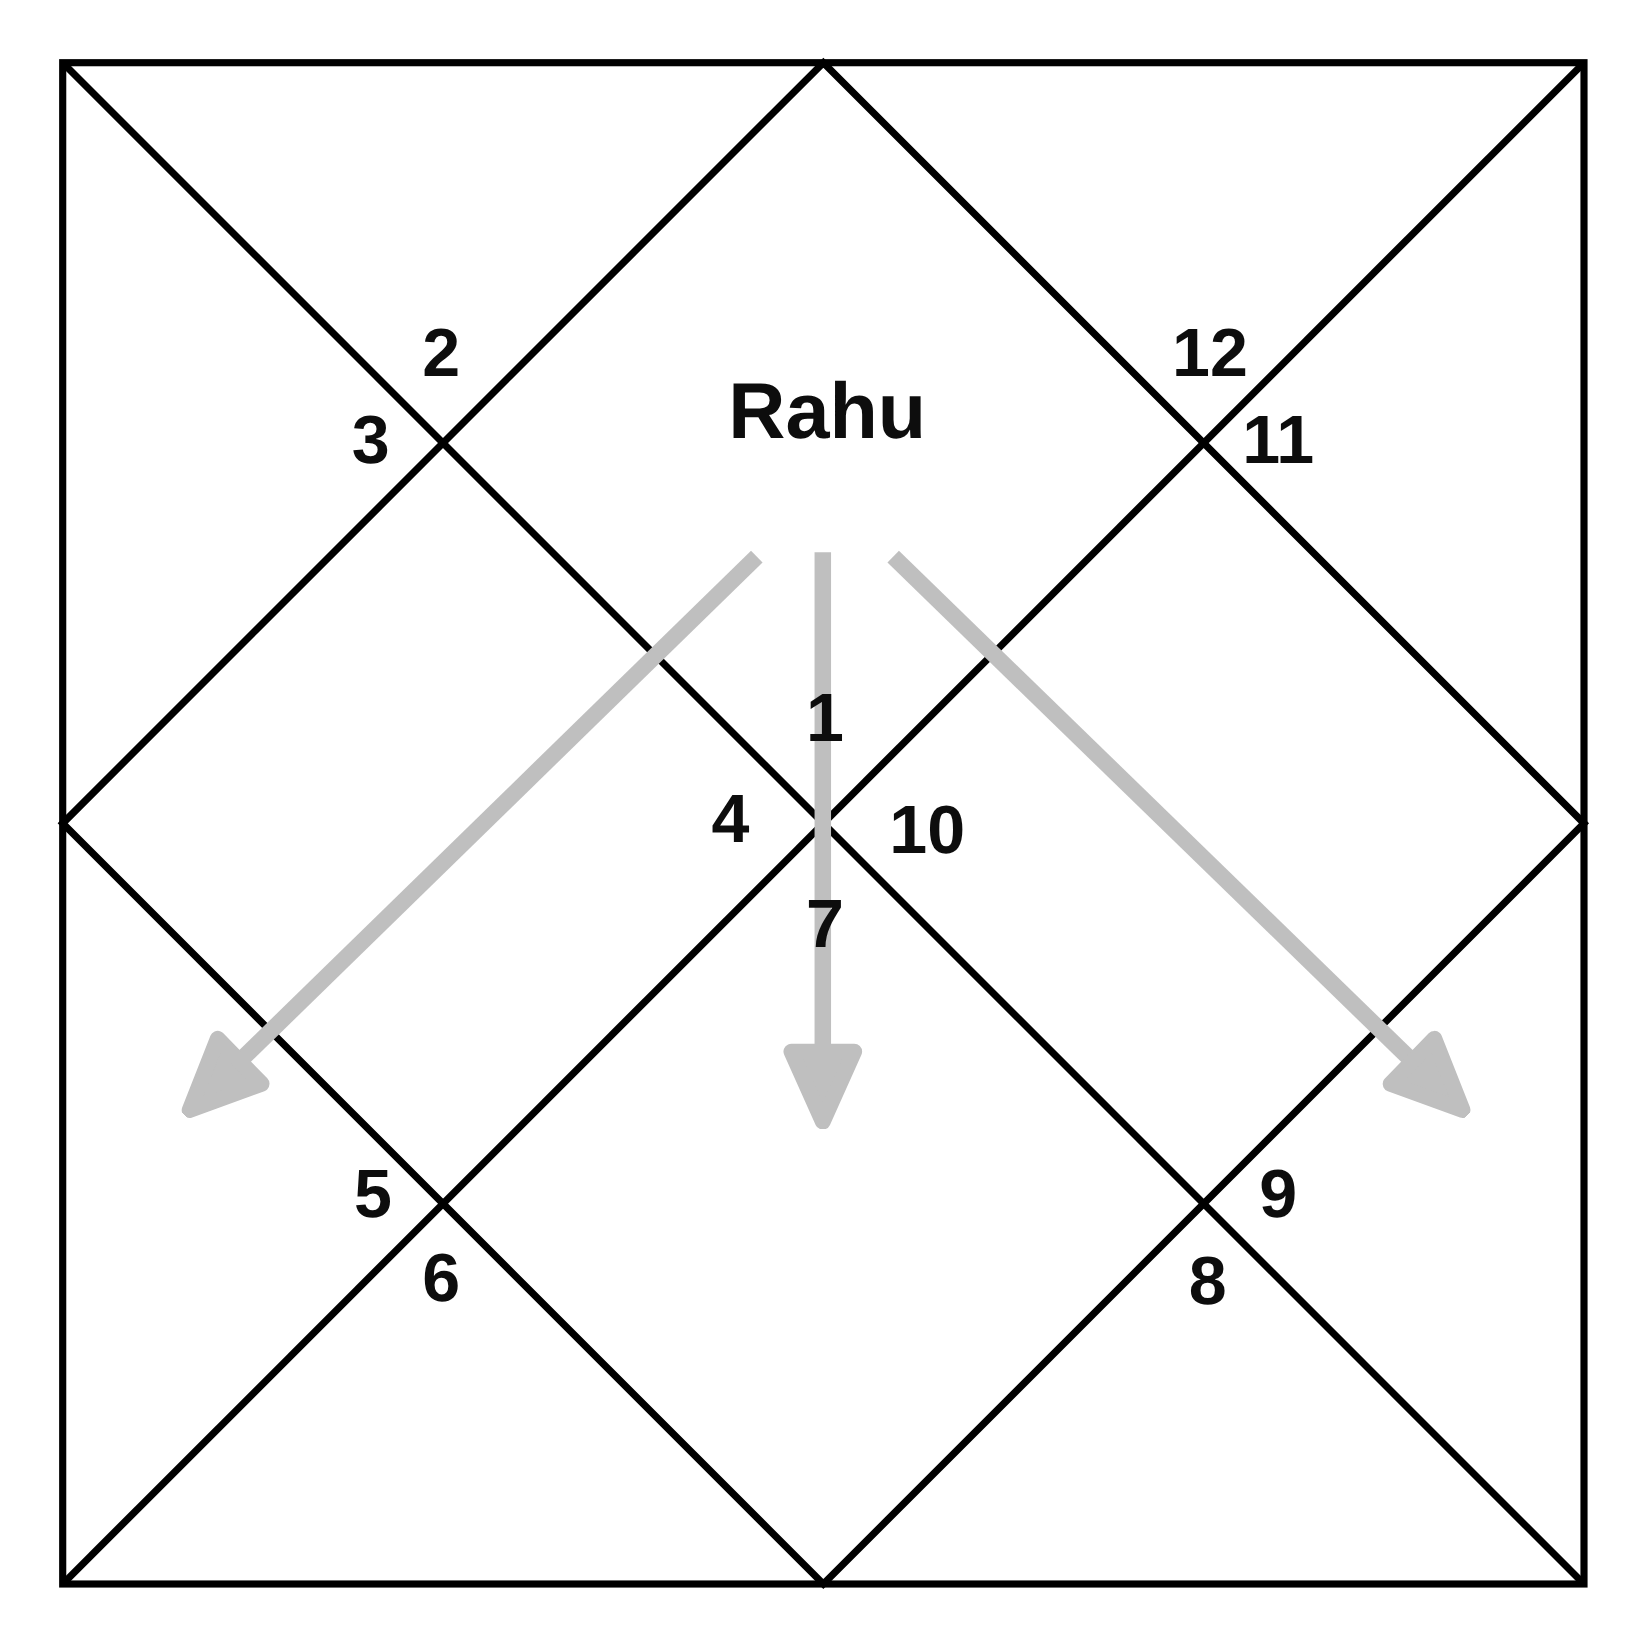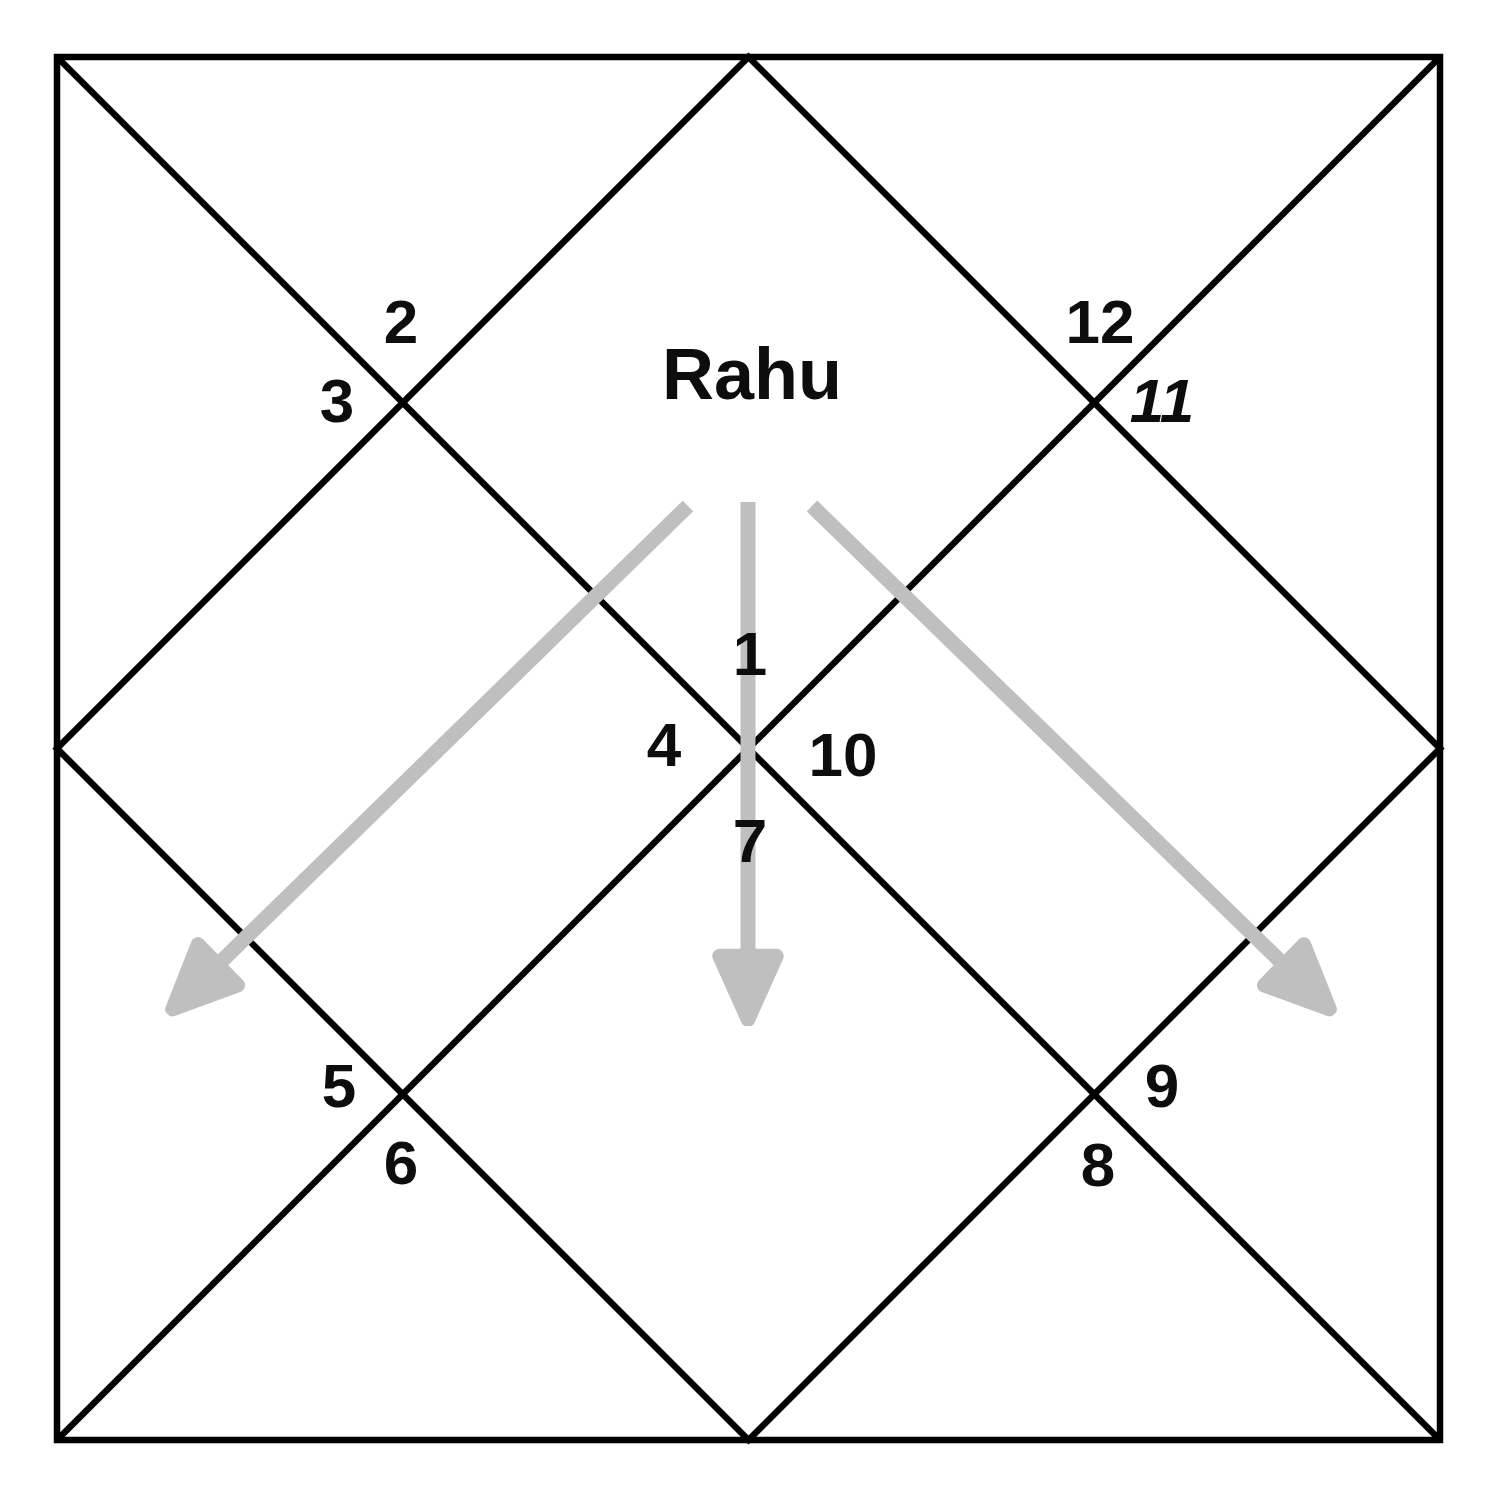--- a/index.html
+++ b/index.html
@@ -78,19 +78,19 @@
   <div class="house-num" style="left:750px;  top:654px;">1</div>
   <div class="house-num" style="left:401px;  top:322px;">2</div>
   <div class="house-num" style="left:337px;  top:401px;">3</div>
   <div class="house-num" style="left:664px;  top:745px;">4</div>
   <div class="house-num" style="left:339px;  top:1086px;">5</div>
   <div class="house-num" style="left:401px;  top:1163px;">6</div>
   <div class="house-num" style="left:750px;  top:841px;">7</div>
   <div class="house-num" style="left:1098px; top:1165px;">8</div>
   <div class="house-num" style="left:1162px; top:1086px;">9</div>
   <div class="house-num" style="left:843px;  top:745px;margin-top:10px;">10</div>
-  <div class="house-num" style="left:1162px; top:401px;font-style:italic;">11</div>
+  <div class="house-num" style="left:1162px; top:401px;">11</div>
   <div class="house-num" style="left:1100px; top:322px;">12</div>
 
   <div class="note-label" id="label-rahu" style="left:752px; top:374px;">Rahu</div>
 
 
 </div>
 
 </body></html>

